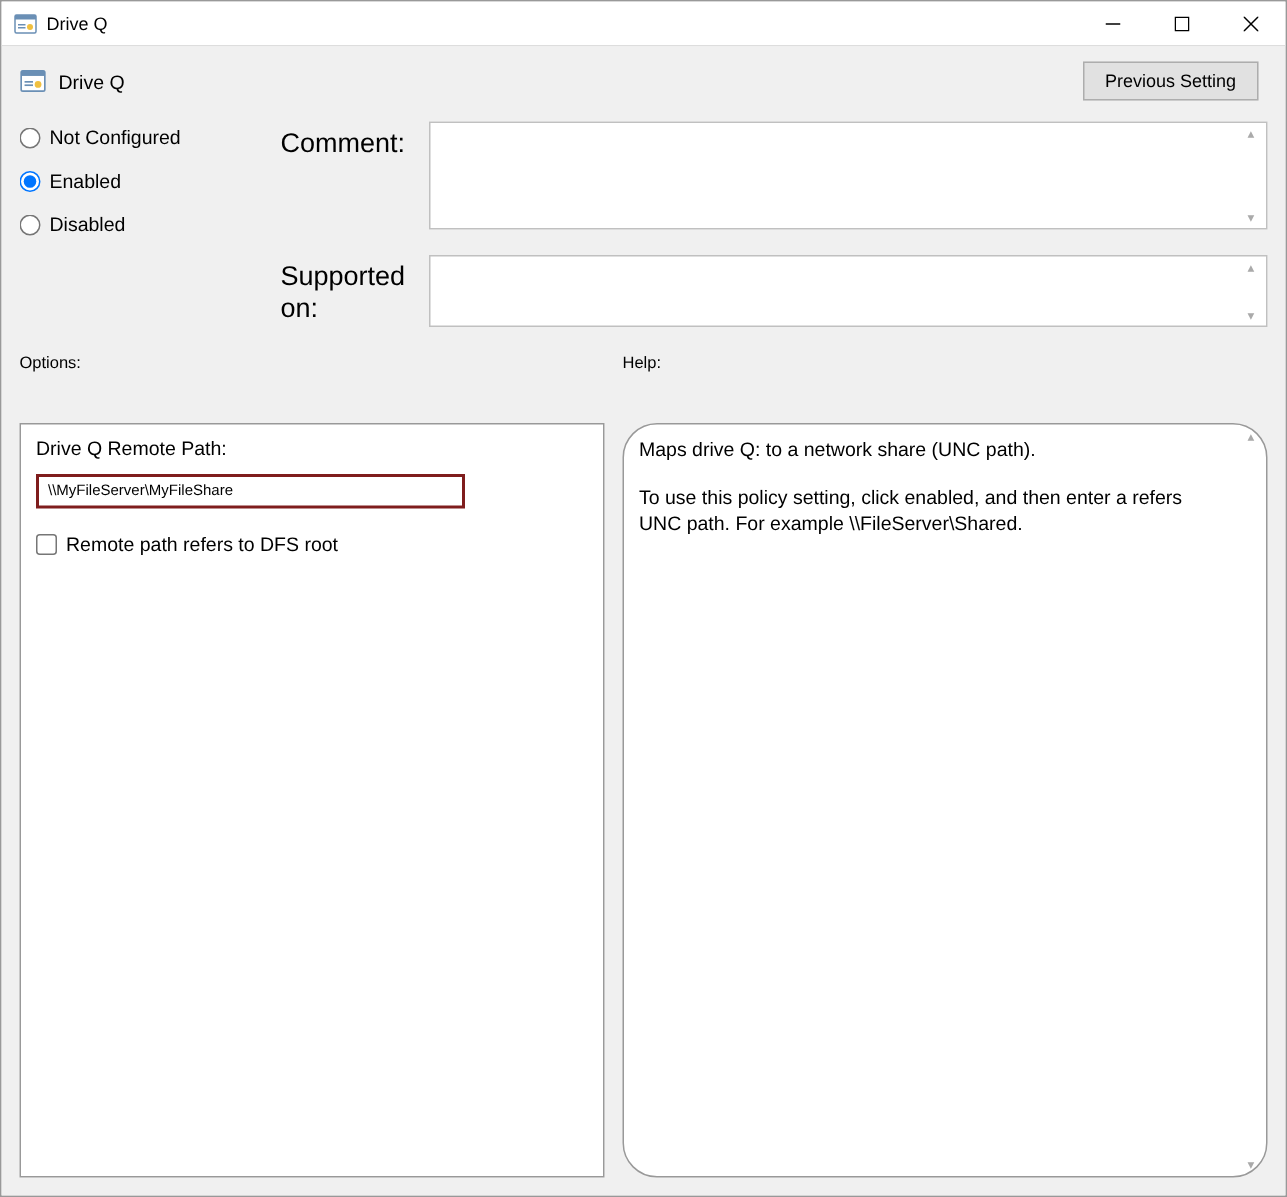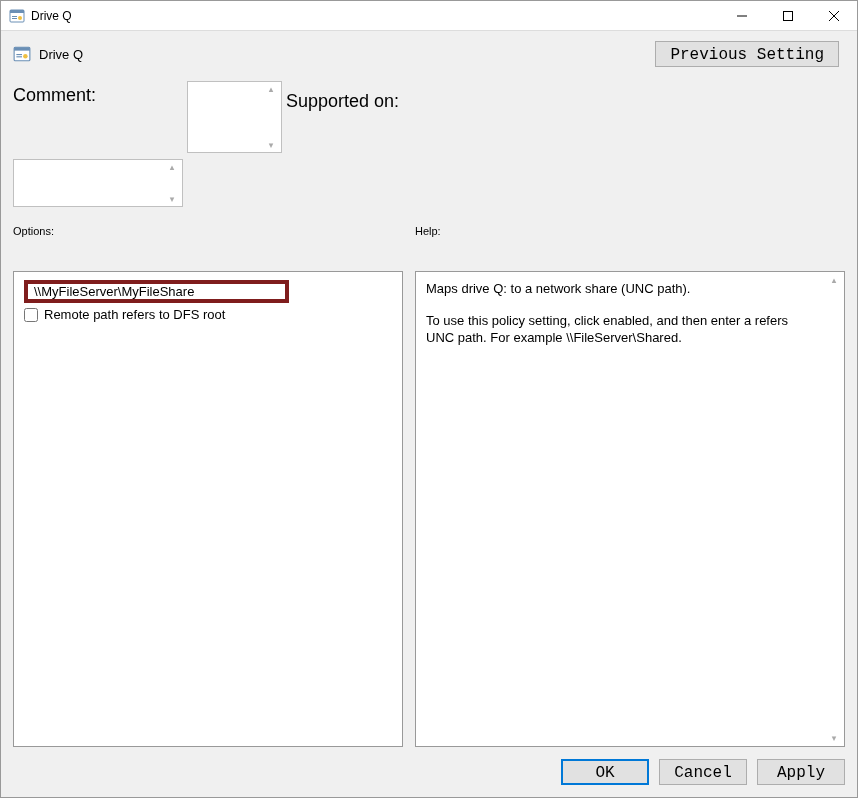--- a/index.html
+++ b/index.html
@@ -60,22 +60,22 @@
       width: 18px; height: 18px;
       margin-right: 8px;
       display: inline-flex; align-items: center; justify-content: center;
     }
     .policy-header-title { font-size: 13px; color: #000; }
     .setting-buttons { margin-left: auto; display: flex; gap: 10px; padding-right: 6px; }
     .btn {
       background: #e1e1e1;
       border: 1px solid #adadad;
       padding: 4px 14px;
-      font-family: Liberation Mono, monospace;
-      font-size: 16px;
+      font-family: Liberation Sans, sans-serif;
+      font-size: 12px;
       min-width: 110px;
       height: 26px;
       cursor: default;
     }
 
     
     .config-rows {
       display: grid;
       grid-template-columns: 170px 95px 1fr;
       column-gap: 4px;
@@ -93,21 +93,21 @@
     .comment-box, .supported-box {
       background: #fff;
       border: 1px solid #c0c0c0;
       width: 100%;
       resize: none;
       font-family: inherit;
       font-size: 13px;
       padding: 3px;
     }
     .comment-box { height: 72px; position: relative; }
-    .supported-row { margin-top: 6px; }
+    .supported-row { margin-top: 17px; }
     .supported-box { height: 48px; color: #333; padding: 5px 8px; position: relative; }
 
     
     .vscroll-arrows {
       position: absolute; right: 2px; top: 2px; bottom: 2px;
       width: 16px;
       display: flex; flex-direction: column; justify-content: space-between;
       color: #aaa;
       font-size: 9px;
       pointer-events: none;
@@ -131,32 +131,32 @@
       min-height: 0;
     }
     .pane {
       background: #fff;
       border: 1px solid #999;
       padding: 8px 10px;
       font-size: 13px;
       position: relative;
       overflow: hidden;
     }
-    .help-pane { padding-right: 33px;}
+    .help-pane { padding-right: 33px; border-radius: 23px;}
     .help-pane .vscroll-arrows { right: 2px; top: 3px; bottom: 3px; }
     .opt-label { margin-bottom: 10px; }
     .opt-input {
-      width: 265px;
+      width: 286px;
       height: 23px;
-      border: 4px solid #7f1d1d;
+      border: 2px solid #7f1d1d;
       padding: 2px 6px;
       font-family: inherit;
-      font-size: 13px;
-    }
-    .chk-row { display: flex; align-items: center; gap: 6px; margin-top: 4px; }
+      font-size: 10px;
+    }
+    .chk-row { display: flex; align-items: center; gap: 6px; margin-top: 16px; }
     .chk-row input { width:14px; height:14px;}
     .help-text p { margin-bottom: 14px; line-height: 1.35; }
 
     
     .footer {
       display: flex;
       justify-content: flex-end;
       gap: 10px;
       padding-top: 12px;
     }
@@ -213,20 +213,34 @@
         <circle cx="11" cy="10" r="2" fill="#f0c040"></circle>
       </svg>
     </span>
     <span class="policy-header-title">Drive Q</span>
     <div class="setting-buttons">
       <button class="btn">Previous Setting</button>
     </div>
   </div>
 
   <div class="config-rows">
+    <div class="radio-col" style="grid-row: span 2;">
+      <label class="radio-item">
+        <input type="radio" name="state" style="">
+        <span>Not Configured</span>
+      </label>
+      <label class="radio-item">
+        <input type="radio" name="state" checked="" style="">
+        <span>Enabled</span>
+      </label>
+      <label class="radio-item">
+        <input type="radio" name="state" style="">
+        <span>Disabled</span>
+      </label>
+    </div>
     <div class="label-col-1">Comment:</div>
     <div class="comment-box">
       <span></span>
       <div class="vscroll-arrows">
           <span>▴</span>
           <span>▾</span>
         </div>
     </div>
 
     <div class="label-col-1 supported-row">Supported on:</div>
@@ -238,37 +252,33 @@
     </div>
   </div>
 
   <div class="panes-labels">
     <div>Options:</div>
     <div>Help:</div>
   </div>
 
   <div class="panes">
     <div class="pane">
+      <div class="opt-label">Drive Q Remote Path:</div>
       <input class="opt-input" type="text" value="\\MyFileServer\MyFileShare" style="">
       <label class="chk-row">
         <input type="checkbox" style="">
         <span>Remote path refers to DFS root</span>
       </label>
     </div>
     <div class="pane help-pane">
       <div class="help-text">
         <p>Maps drive Q: to a network share (UNC path).</p>
         <p>To use this policy setting, click enabled, and then enter a refers UNC path.  For example \\FileServer\Shared.</p>
       </div>
       <div class="vscroll-arrows">
           <span>▴</span>
           <span>▾</span>
         </div>
     </div>
   </div>
 
-  <div class="footer">
-    <button class="btn default">OK</button>
-    <button class="btn">Cancel</button>
-    <button class="btn">Apply</button>
-  </div>
 
 </div>
 
 </body></html>

